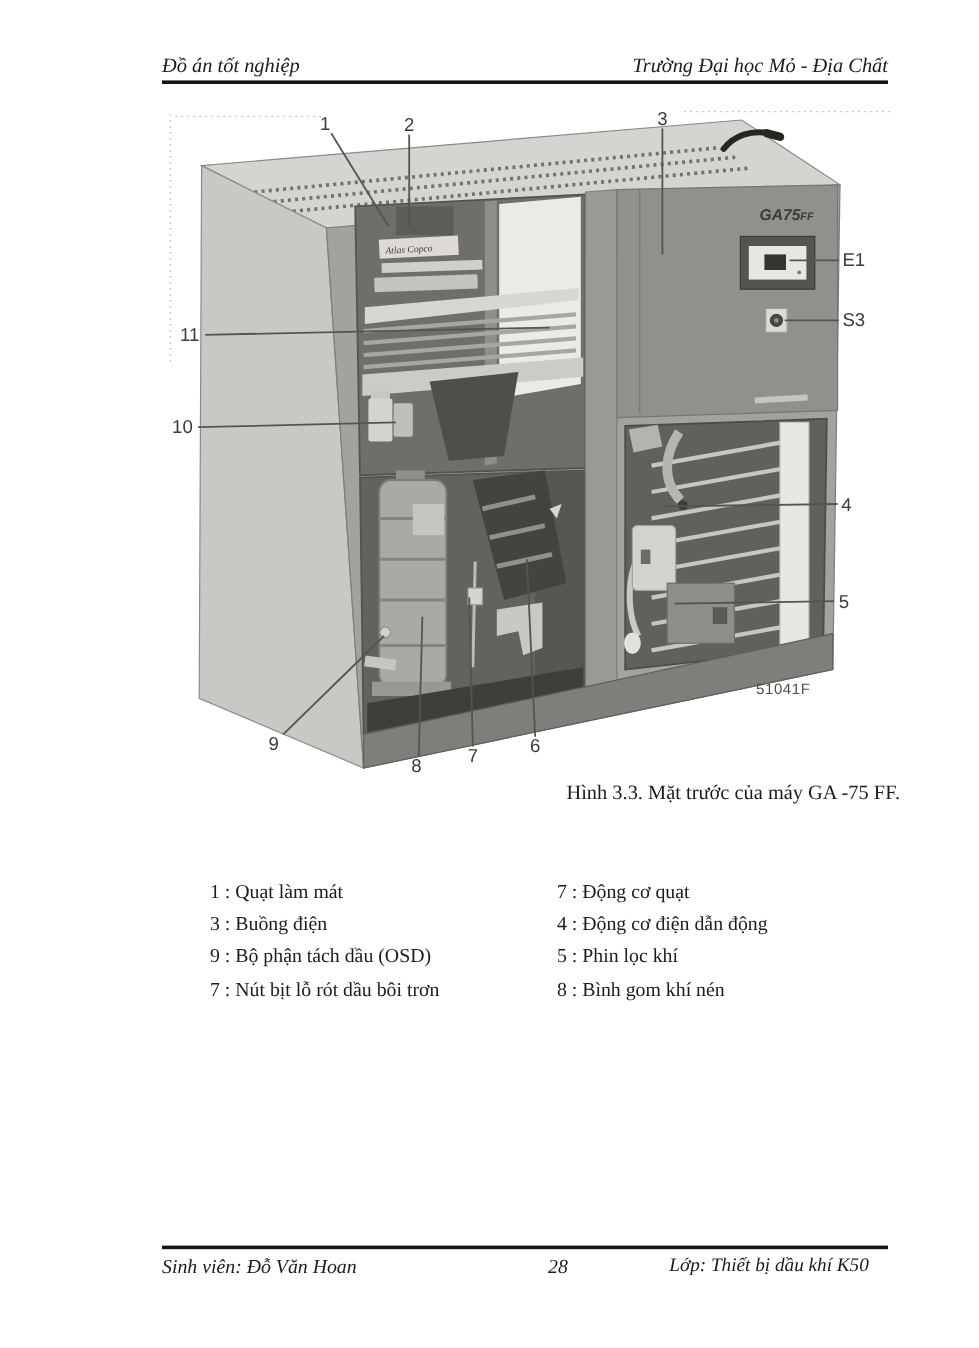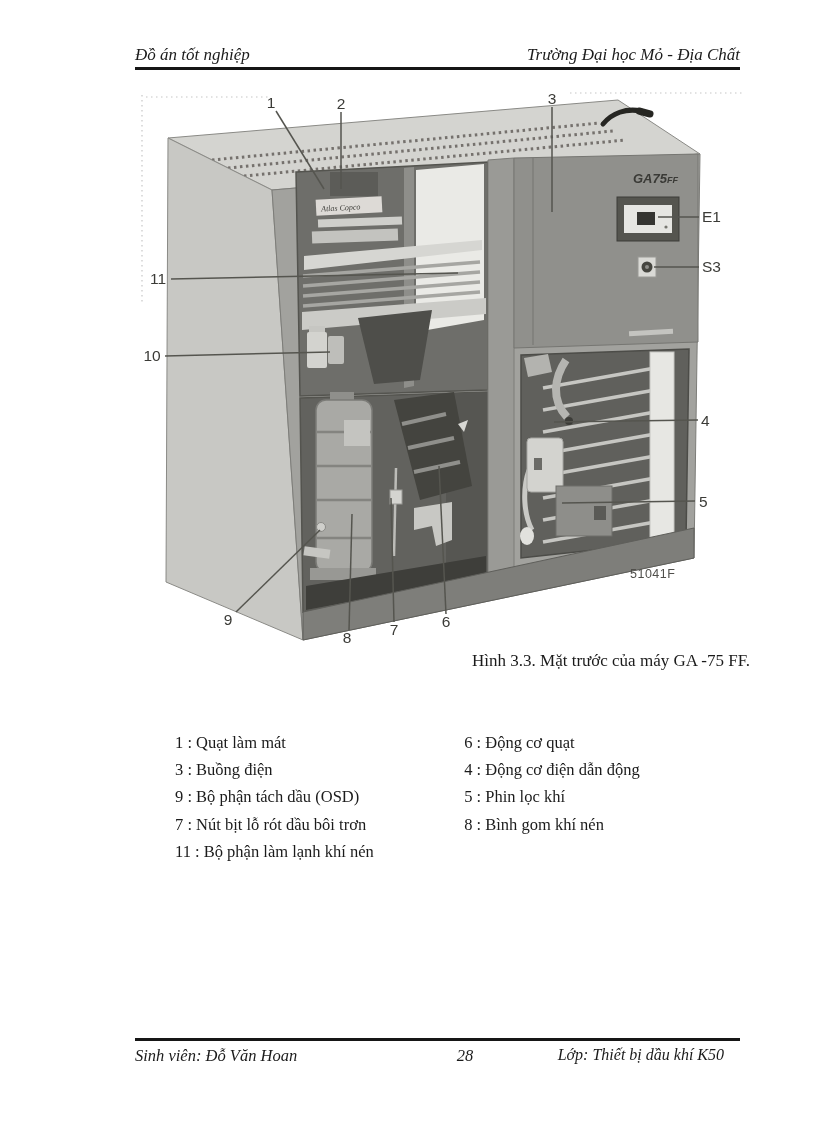--- a/index.html
+++ b/index.html
@@ -203,37 +203,33 @@
       <text class="callout" x="394" y="635" text-anchor="middle">7</text>
       <text class="callout" x="446" y="627" text-anchor="middle">6</text>
     </g>
   </svg>
 
   <div class="caption">Hình 3.3. Mặt trước của máy GA -75 FF.</div>
 
   <div class="legend">
     <div class="legend-row">
       <span class="lcol">1 : Quạt làm mát</span>
-      <span class="rcol">6 : Động cơ quạt</span>
+      <span class="rcol">7 : Động cơ quạt</span>
     </div>
     <div class="legend-row">
       <span class="lcol">3 : Buồng điện</span>
       <span class="rcol">4 : Động cơ điện dẫn động</span>
     </div>
     <div class="legend-row">
       <span class="lcol">9 : Bộ phận tách dầu (OSD)</span>
       <span class="rcol">5 : Phin lọc khí</span>
     </div>
     <div class="legend-row">
       <span class="lcol">7 : Nút bịt lỗ rót dầu bôi trơn</span>
       <span class="rcol">8 : Bình gom khí nén</span>
-    </div>
-    <div class="legend-row">
-      <span class="lcol">11 : Bộ phận làm lạnh khí nén</span>
-      <span class="rcol"></span>
     </div>
   </div>
 
   <div class="rule rule-bottom"></div>
   <span class="ftr-left">Sinh viên: Đỗ Văn Hoan</span>
   <span class="ftr-page">28</span>
   <span class="ftr-right">Lớp: Thiết bị dầu khí K50</span>
 
 </div>
 

